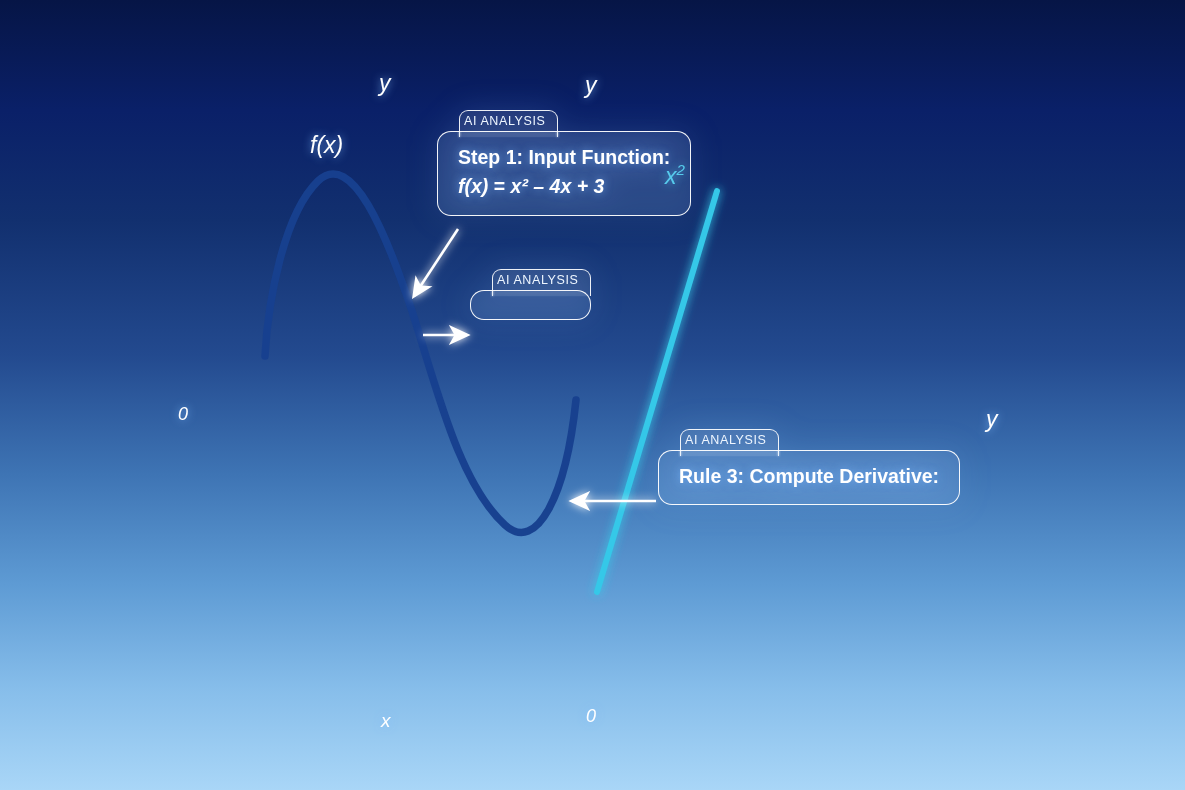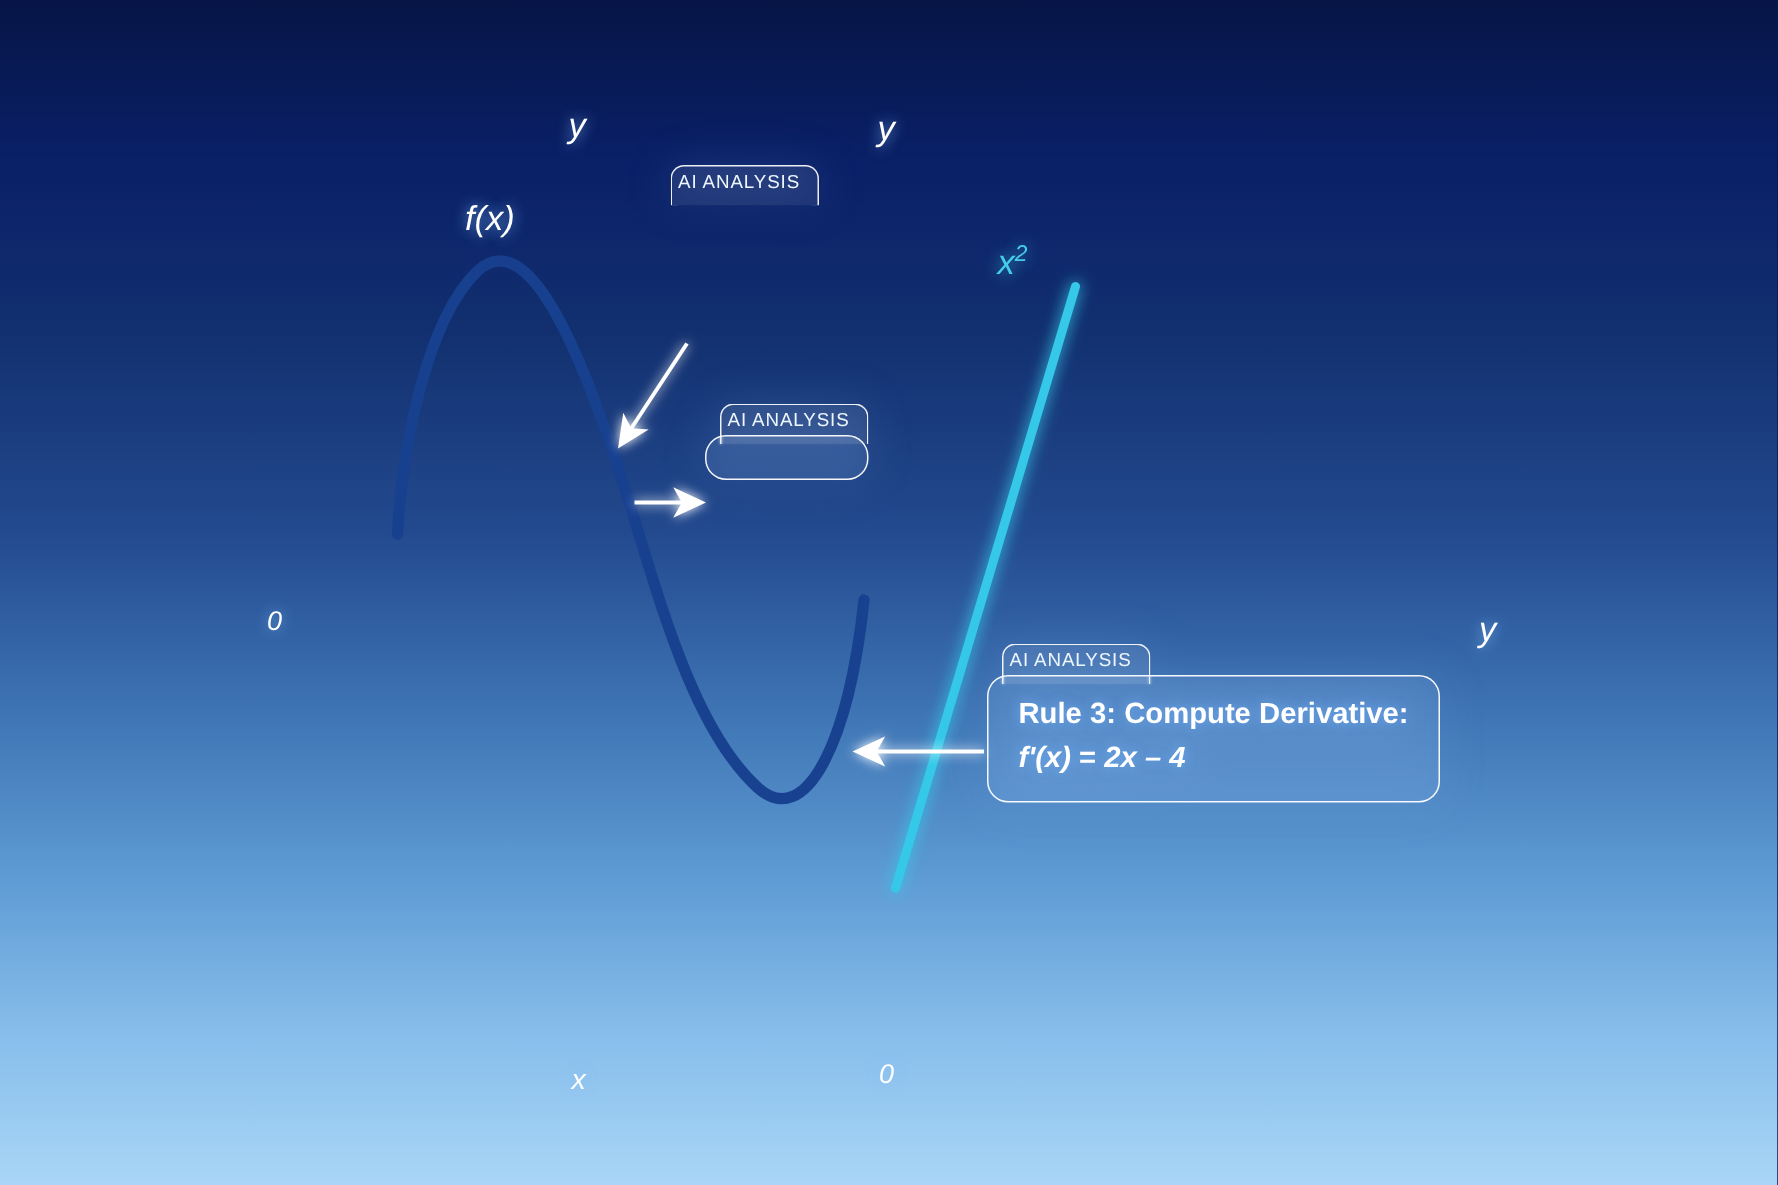--- a/index.html
+++ b/index.html
@@ -22,21 +22,21 @@
   #stage svg{position:absolute;left:0;top:0;}
   
   .card{
     position:absolute;
     color:#ffffff;
     filter:drop-shadow(0 0 14px rgba(150,200,255,.55));
   }
   .card .tab{
     position:relative;
     display:inline-block;
-    margin-left:10px;
+    margin-left:22px;
     padding:3px 12px 9px 4px;
     font-size:12.5px;
     letter-spacing:.6px;
     border:1.6px solid rgba(255,255,255,.92);
     border-bottom:none;
     border-radius:9px 9px 0 0;
     background:rgba(255,255,255,.07);
     color:#eef6ff;
     white-space:nowrap;
   }
@@ -190,32 +190,35 @@
   <div class="axlabel" id="lbl-y-mid">y</div>
   <div class="axlabel" id="lbl-y-right">y</div>
   <div class="axlabel" id="lbl-o-left">0</div>
   <div class="axlabel" id="lbl-x-bot">x</div>
   <div class="axlabel" id="lbl-o-bot">0</div>
   <div class="axlabel" id="lbl-fx">f(x)</div>
   <div class="axlabel" id="lbl-x2"><span>x</span><sup>2</sup></div>
 
   <div class="card" id="card1">
     <div class="tab">AI ANALYSIS</div>
+    <div class="body">
+      <div class="ln1">Step 1: Input Function:</div>
+      <div class="ln2"><span class="it">f(x)</span>
+        <span>=</span>
+        <span class="it">x² – 4x + 3</span>
+      </div>
+    </div>
   </div>
 
   <div class="card" id="card2">
     <div class="tab">AI ANALYSIS</div>
     <div class="body">
     </div>
   </div>
 
   <div class="card" id="card3">
     <div class="tab">AI ANALYSIS</div>
     <div class="body">
       <div class="ln1">Rule 3: Compute Derivative:</div>
-      <div class="ln2"><span class="it">f'(x)</span>
-        <span>=</span>
-        <span class="it">2x – 4</span>
-      </div>
     </div>
   </div>
 
 </div>
 
 </body></html>

